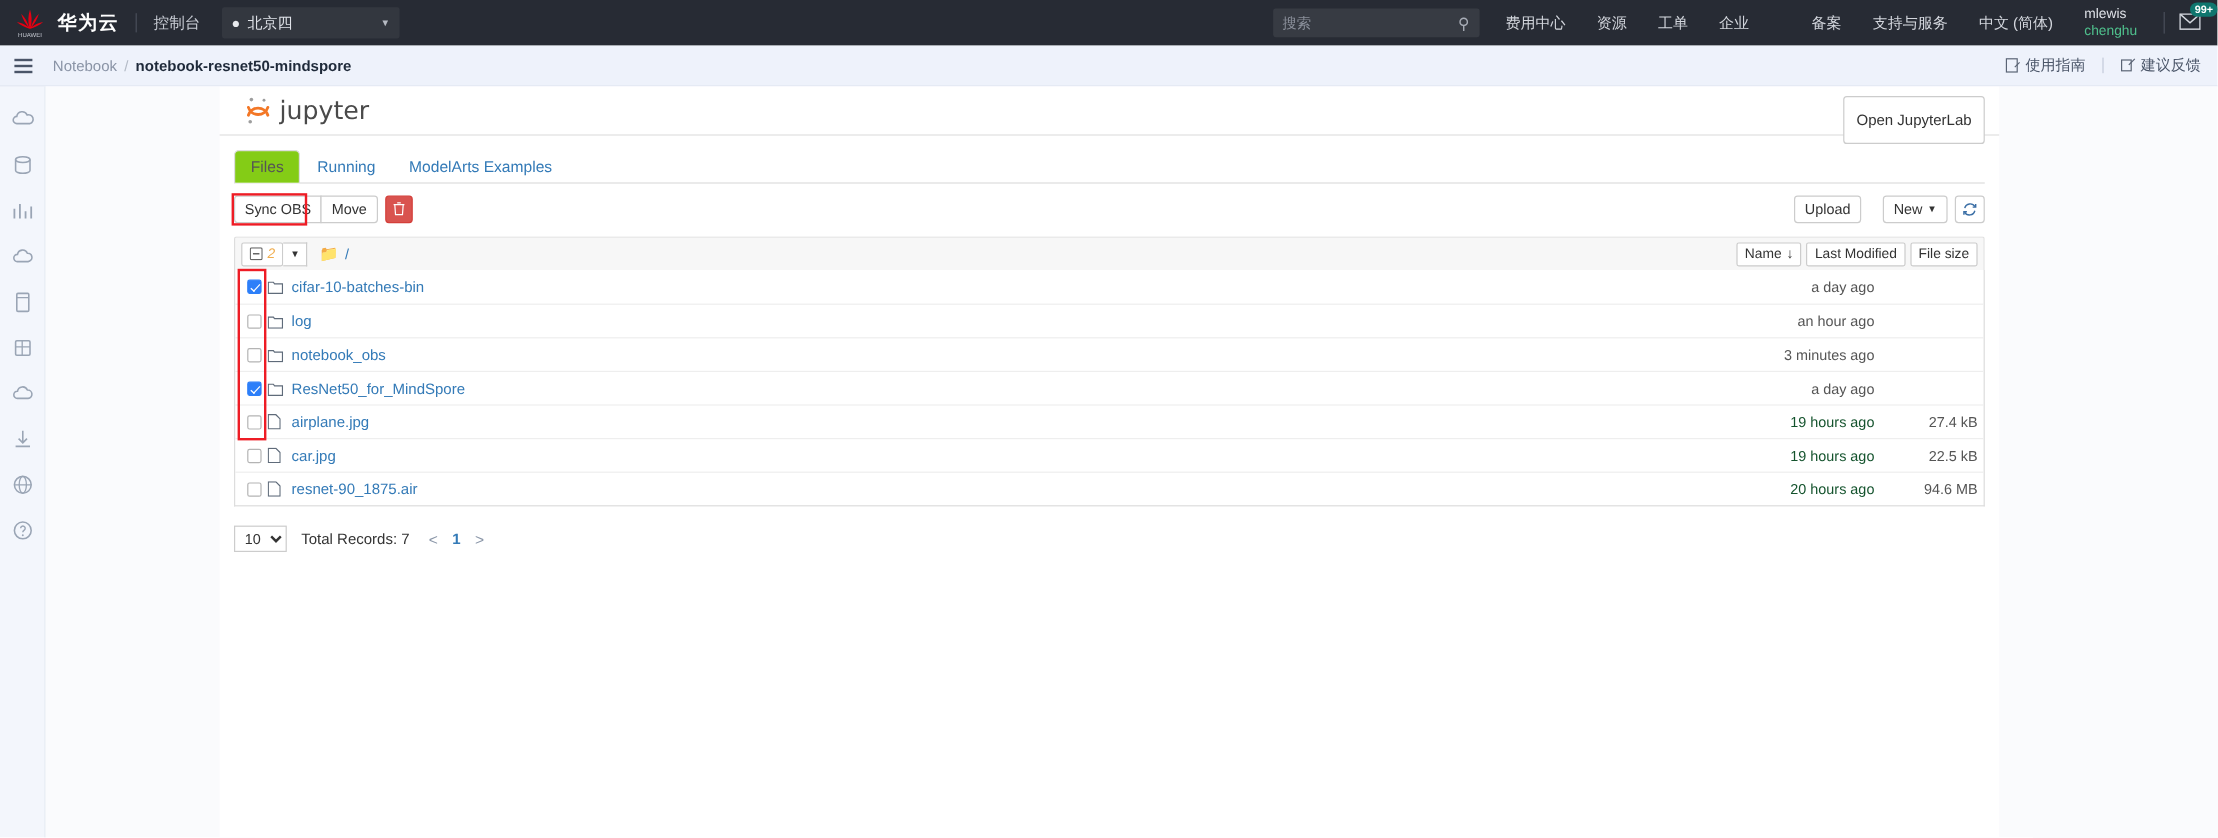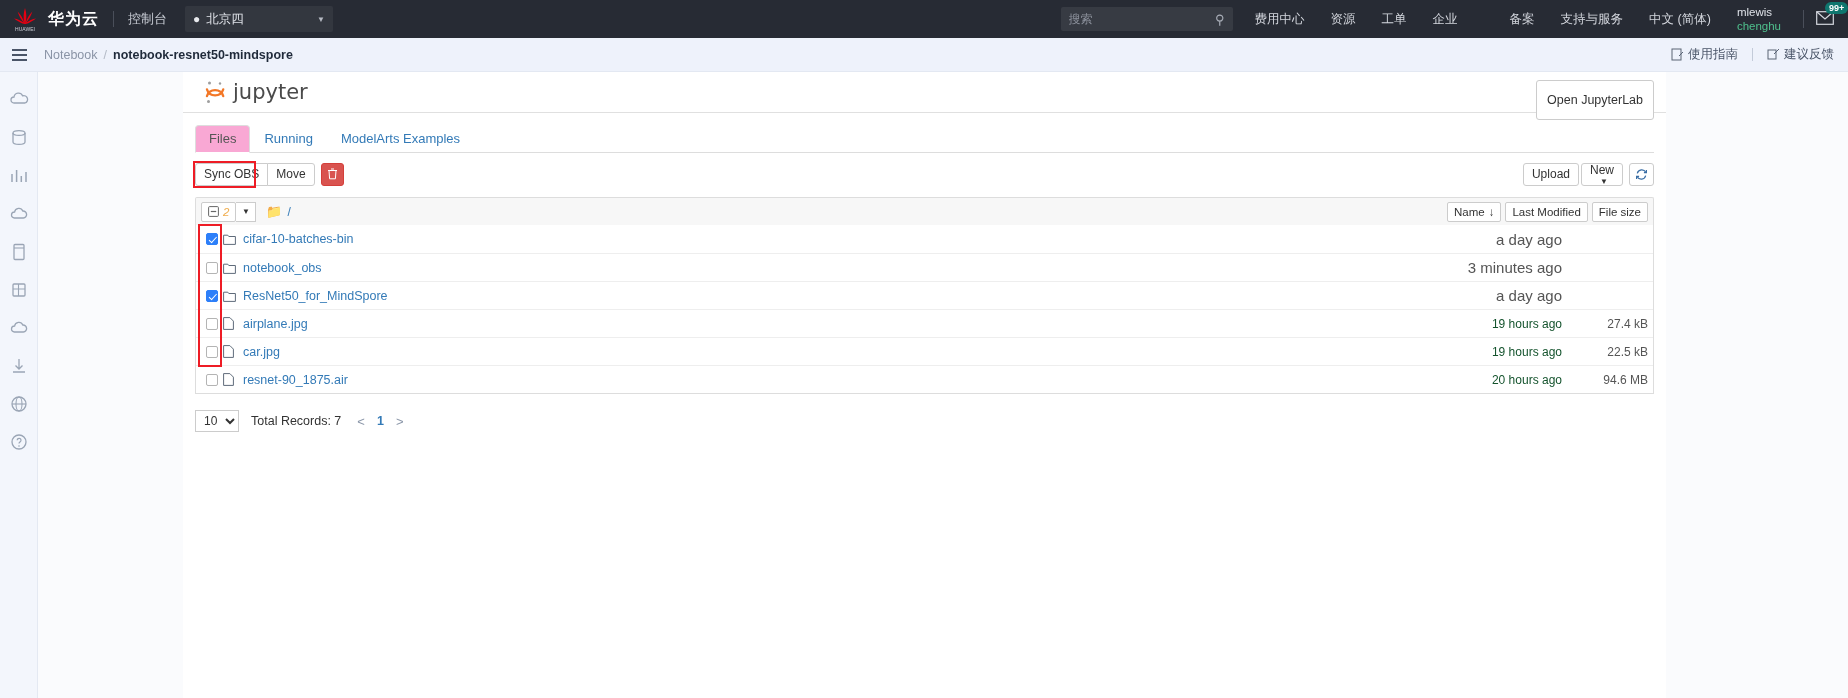--- a/index.html
+++ b/index.html
@@ -121,21 +121,21 @@
 
   .jp-inner { padding: 10px 12px 0 12px; }
 
   .tabs { display: flex; align-items: flex-end; border-bottom: 1px solid #dddddd; height: 30px; }
   .tab {
     font-size: 13px; padding: 5px 13px 6px 13px; cursor: pointer;
     color: #337ab7; border: 1px solid transparent; border-radius: 4px 4px 0 0;
     position: relative; top: 1px;
   }
   .tab.active {
-    color: #555555; background: #f9a8d4;
+    color: #555555; background: #84cc16;
     border-color: #dddddd #dddddd #ffffff;
   }
 
   .toolbar { display: flex; align-items: center; height: 36px; margin-top: 3px; position: relative; }
   .btn-group { display: flex; }
   .btn {
     height: 23px; border: 1px solid #cccccc; background: #ffffff;
     font-size: 12px; color: #333; padding: 0 8px; cursor: pointer;
     display: flex; align-items: center; justify-content: center;
     font-family: "Liberation Sans", sans-serif; border-radius: 3px;
@@ -184,21 +184,21 @@
   .cbx.on { background: #2d7ff9; border-color: #2d7ff9; }
   .cbx.on::after {
     content: ""; position: absolute; left: 3.5px; top: 1px;
     width: 3px; height: 6.5px; border: solid #ffffff;
     border-width: 0 1.6px 1.6px 0; transform: rotate(42deg);
   }
   .ficon { width: 20px; flex: none; display: flex; align-items: center; color: #5f6b7a; }
   .fname { color: #337ab7; cursor: pointer; text-align: right; }
   .fmod { margin-left: auto; color: #14532d; font-size: 12px; text-align: right; }
   .fsize { width: 86px; text-align: right; color: #555555; font-size: 12px; }
-  .fmod-nosize { margin-left: auto; color: #555; font-size: 15px; padding-right: 86px; }
+  .fmod-nosize { margin-left: auto; color: #555; font-size: 12px; padding-right: 86px; }
 
   .pager { display: flex; align-items: center; gap: 12px; margin-top: 16px; font-size: 12.5px; }
   .pg-select {
     height: 22px; width: 44px; border: 1px solid #cccccc; background: #fff;
     font-size: 12px; font-family: "Liberation Sans", sans-serif; color: #333;
     padding-left: 4px;
   }
   .pg-total { color: #333333; }
   .pg-nav { display: flex; align-items: center; gap: 12px; margin-left: 4px; }
   .pg-arrow { color: #8a96a8; cursor: pointer; font-size: 13px; }
@@ -381,22 +381,22 @@
           </div>
           <button class="btn btn-danger" style="margin-left:6px;width:23px;padding:0;">
             <svg width="11" height="12" viewBox="0 0 11 12">
               <path d="M1 2.5h9M4 1h3M2 2.5l.6 8.3h5.8L9 2.5" fill="none" stroke="#ffffff" stroke-width="1"></path>
             </svg>
           </button>
 
           <div class="hl-box" style="left:-2px;top:5px;width:63px;height:27px;"></div>
 
           <div class="toolbar-right">
-            <button class="btn" style="margin-right:2px;">Upload</button>
-            <button class="btn" style="margin-right:6px;flex-direction:column;">
+            <button class="btn" style="margin-right:18px;">Upload</button>
+            <button class="btn" style="margin-right:6px;">
               <span>New</span>
                 <span class="caret-d">▼</span>
             </button>
             <button class="btn" style="width:25px;padding:0;">
               <svg width="13" height="13" viewBox="0 0 13 13">
                 <path d="M10.8 4.3A4.6 4.6 0 002.3 5.4" fill="none" stroke="#3a6ea5" stroke-width="1.2"></path>
                 <path d="M2.2 8.7a4.6 4.6 0 008.5-1.1" fill="none" stroke="#3a6ea5" stroke-width="1.2"></path>
                 <path d="M11.4 2v2.6H8.9M1.6 11V8.4h2.5" fill="none" stroke="#3a6ea5" stroke-width="1.2"></path>
               </svg>
             </button>
@@ -434,20 +434,32 @@
               </div>
             <div class="ficon">
               <svg width="13" height="12" viewBox="0 0 13 12">
                   <path d="M.6 2.2h4.2l1 1.3h6.6v7.9H.6z" fill="none" stroke="#5f6b7a" stroke-width="1"></path>
                 </svg>
             </div>
             <div class="fname">cifar-10-batches-bin</div>
             <div class="fmod-nosize">a day ago</div>
           </div>
 
+          <div class="frow">
+            <div class="fchk">
+                <span class="cbx"></span>
+              </div>
+            <div class="ficon">
+              <svg width="13" height="12" viewBox="0 0 13 12">
+                  <path d="M.6 2.2h4.2l1 1.3h6.6v7.9H.6z" fill="none" stroke="#5f6b7a" stroke-width="1"></path>
+                </svg>
+            </div>
+            <div class="fname">log</div>
+            <div class="fmod-nosize">an hour ago</div>
+          </div>
 
           <div class="frow">
             <div class="fchk">
                 <span class="cbx"></span>
               </div>
             <div class="ficon">
               <svg width="13" height="12" viewBox="0 0 13 12">
                   <path d="M.6 2.2h4.2l1 1.3h6.6v7.9H.6z" fill="none" stroke="#5f6b7a" stroke-width="1"></path>
                 </svg>
             </div>

